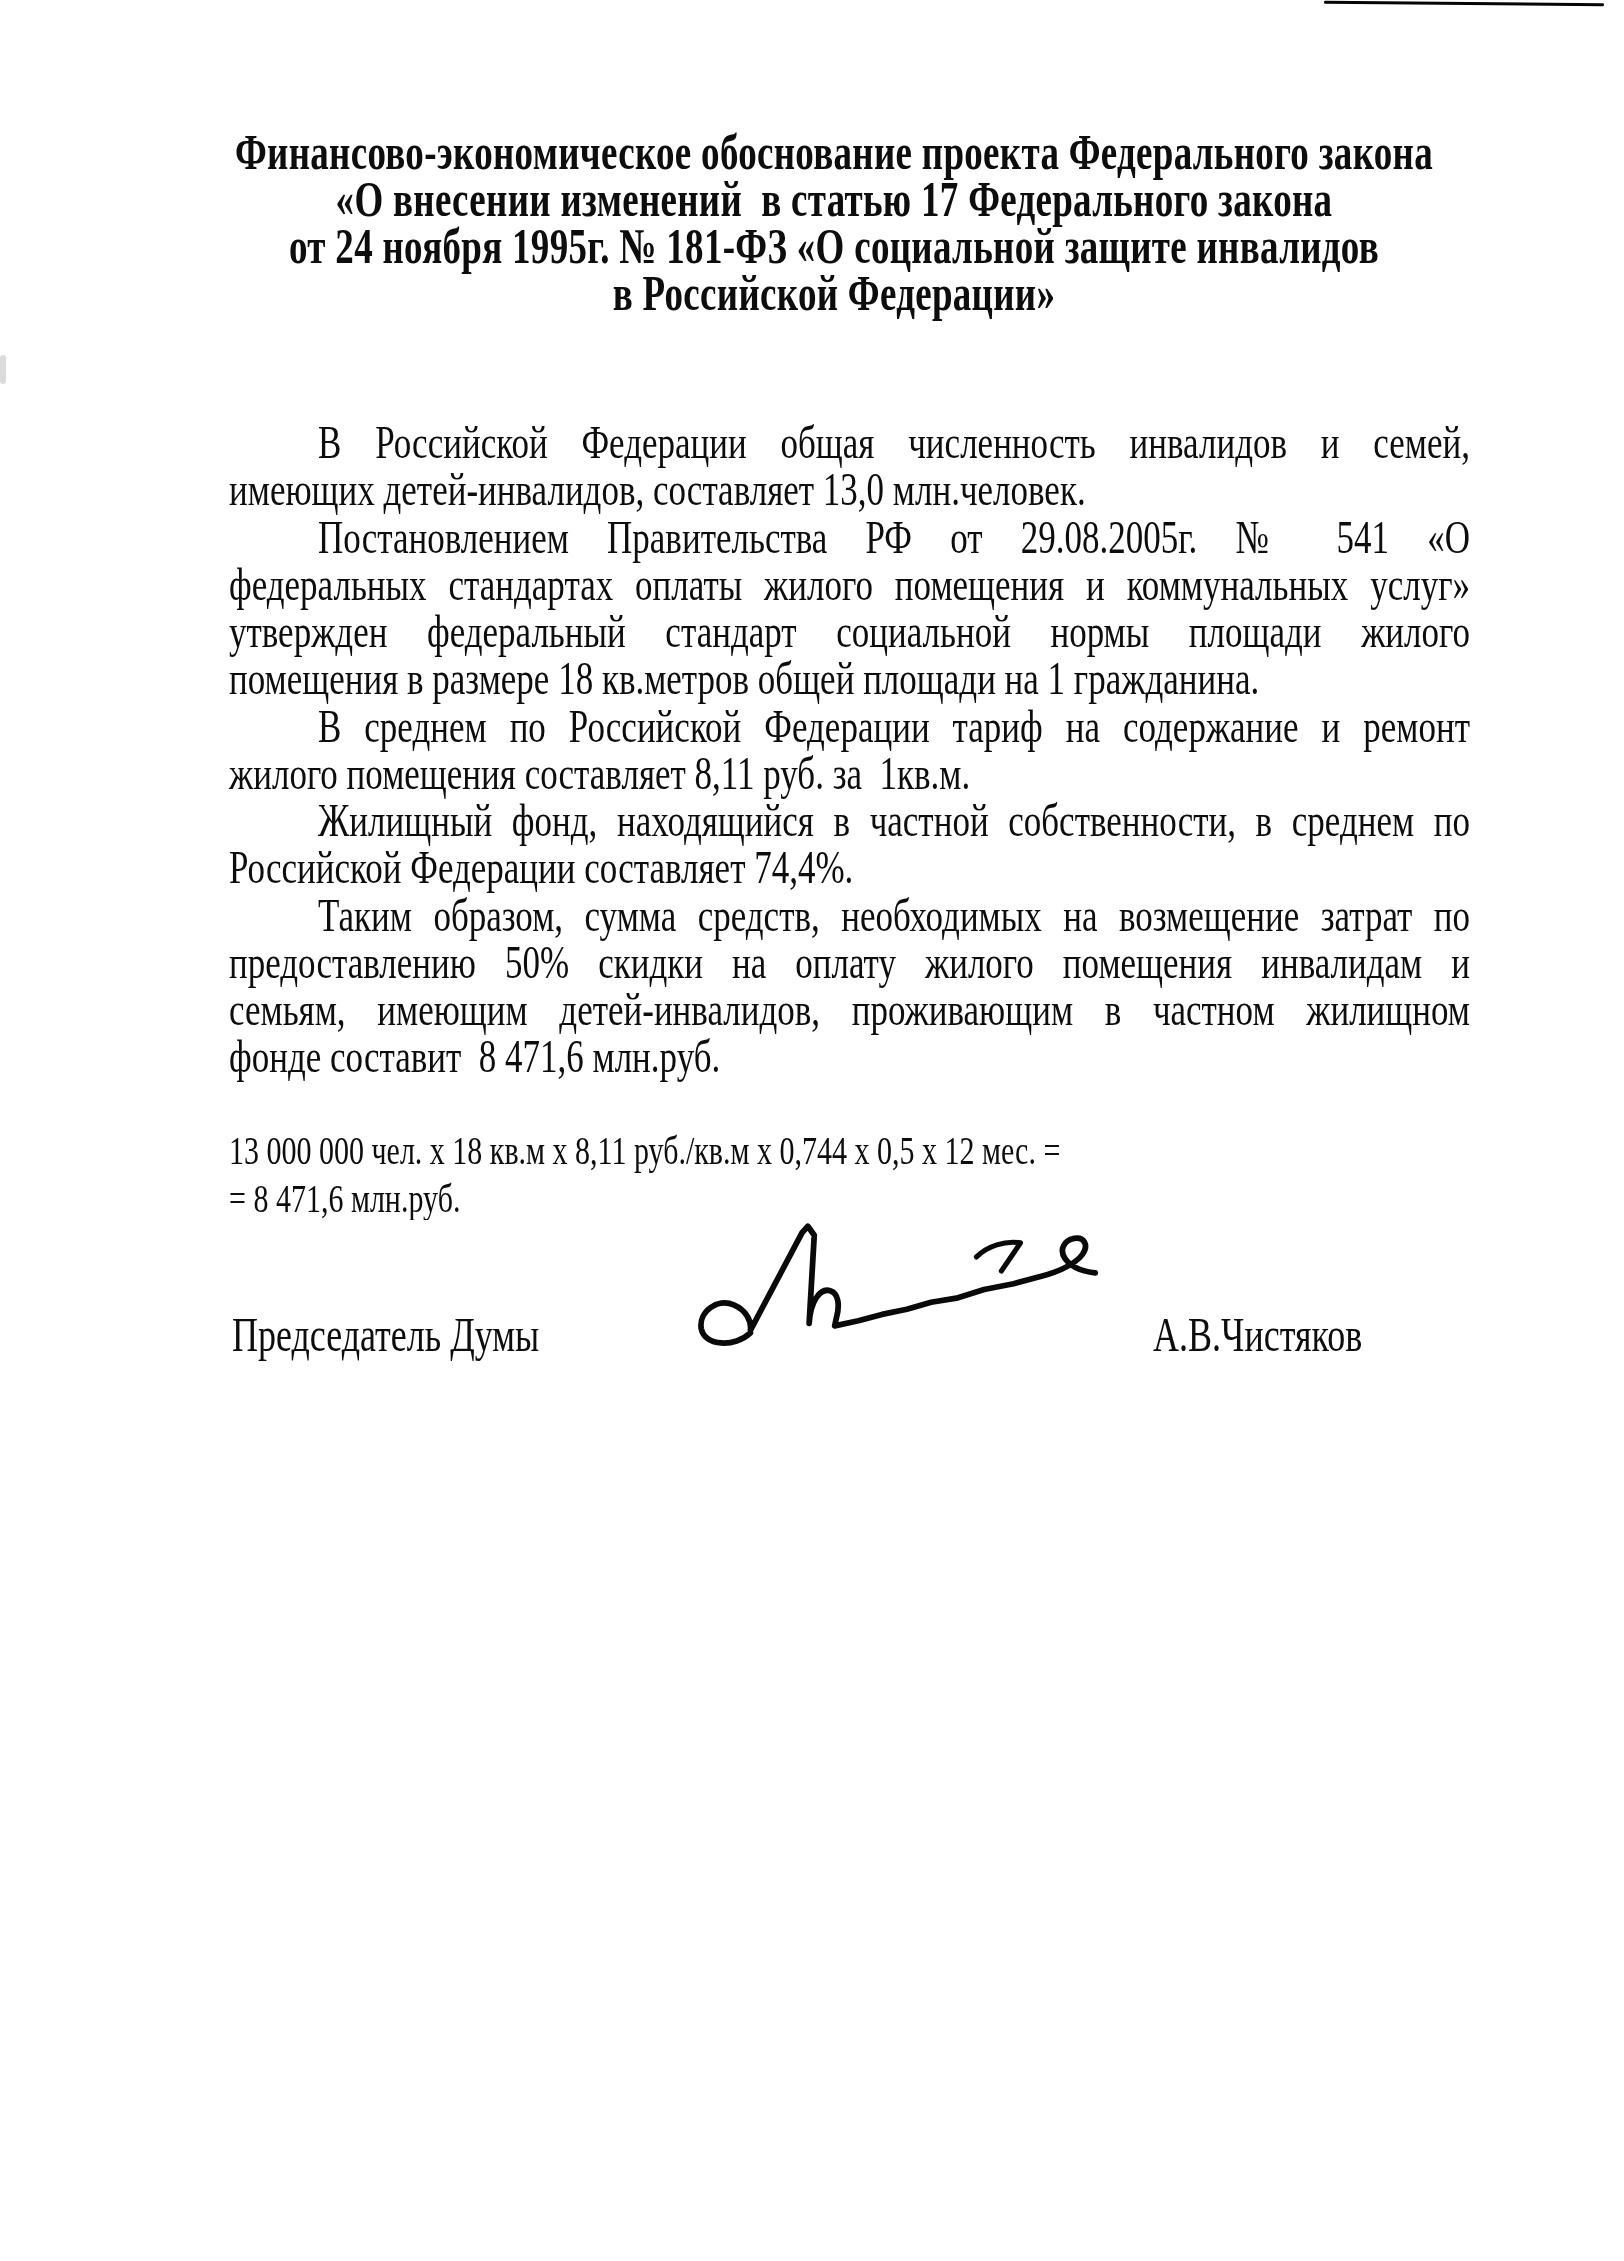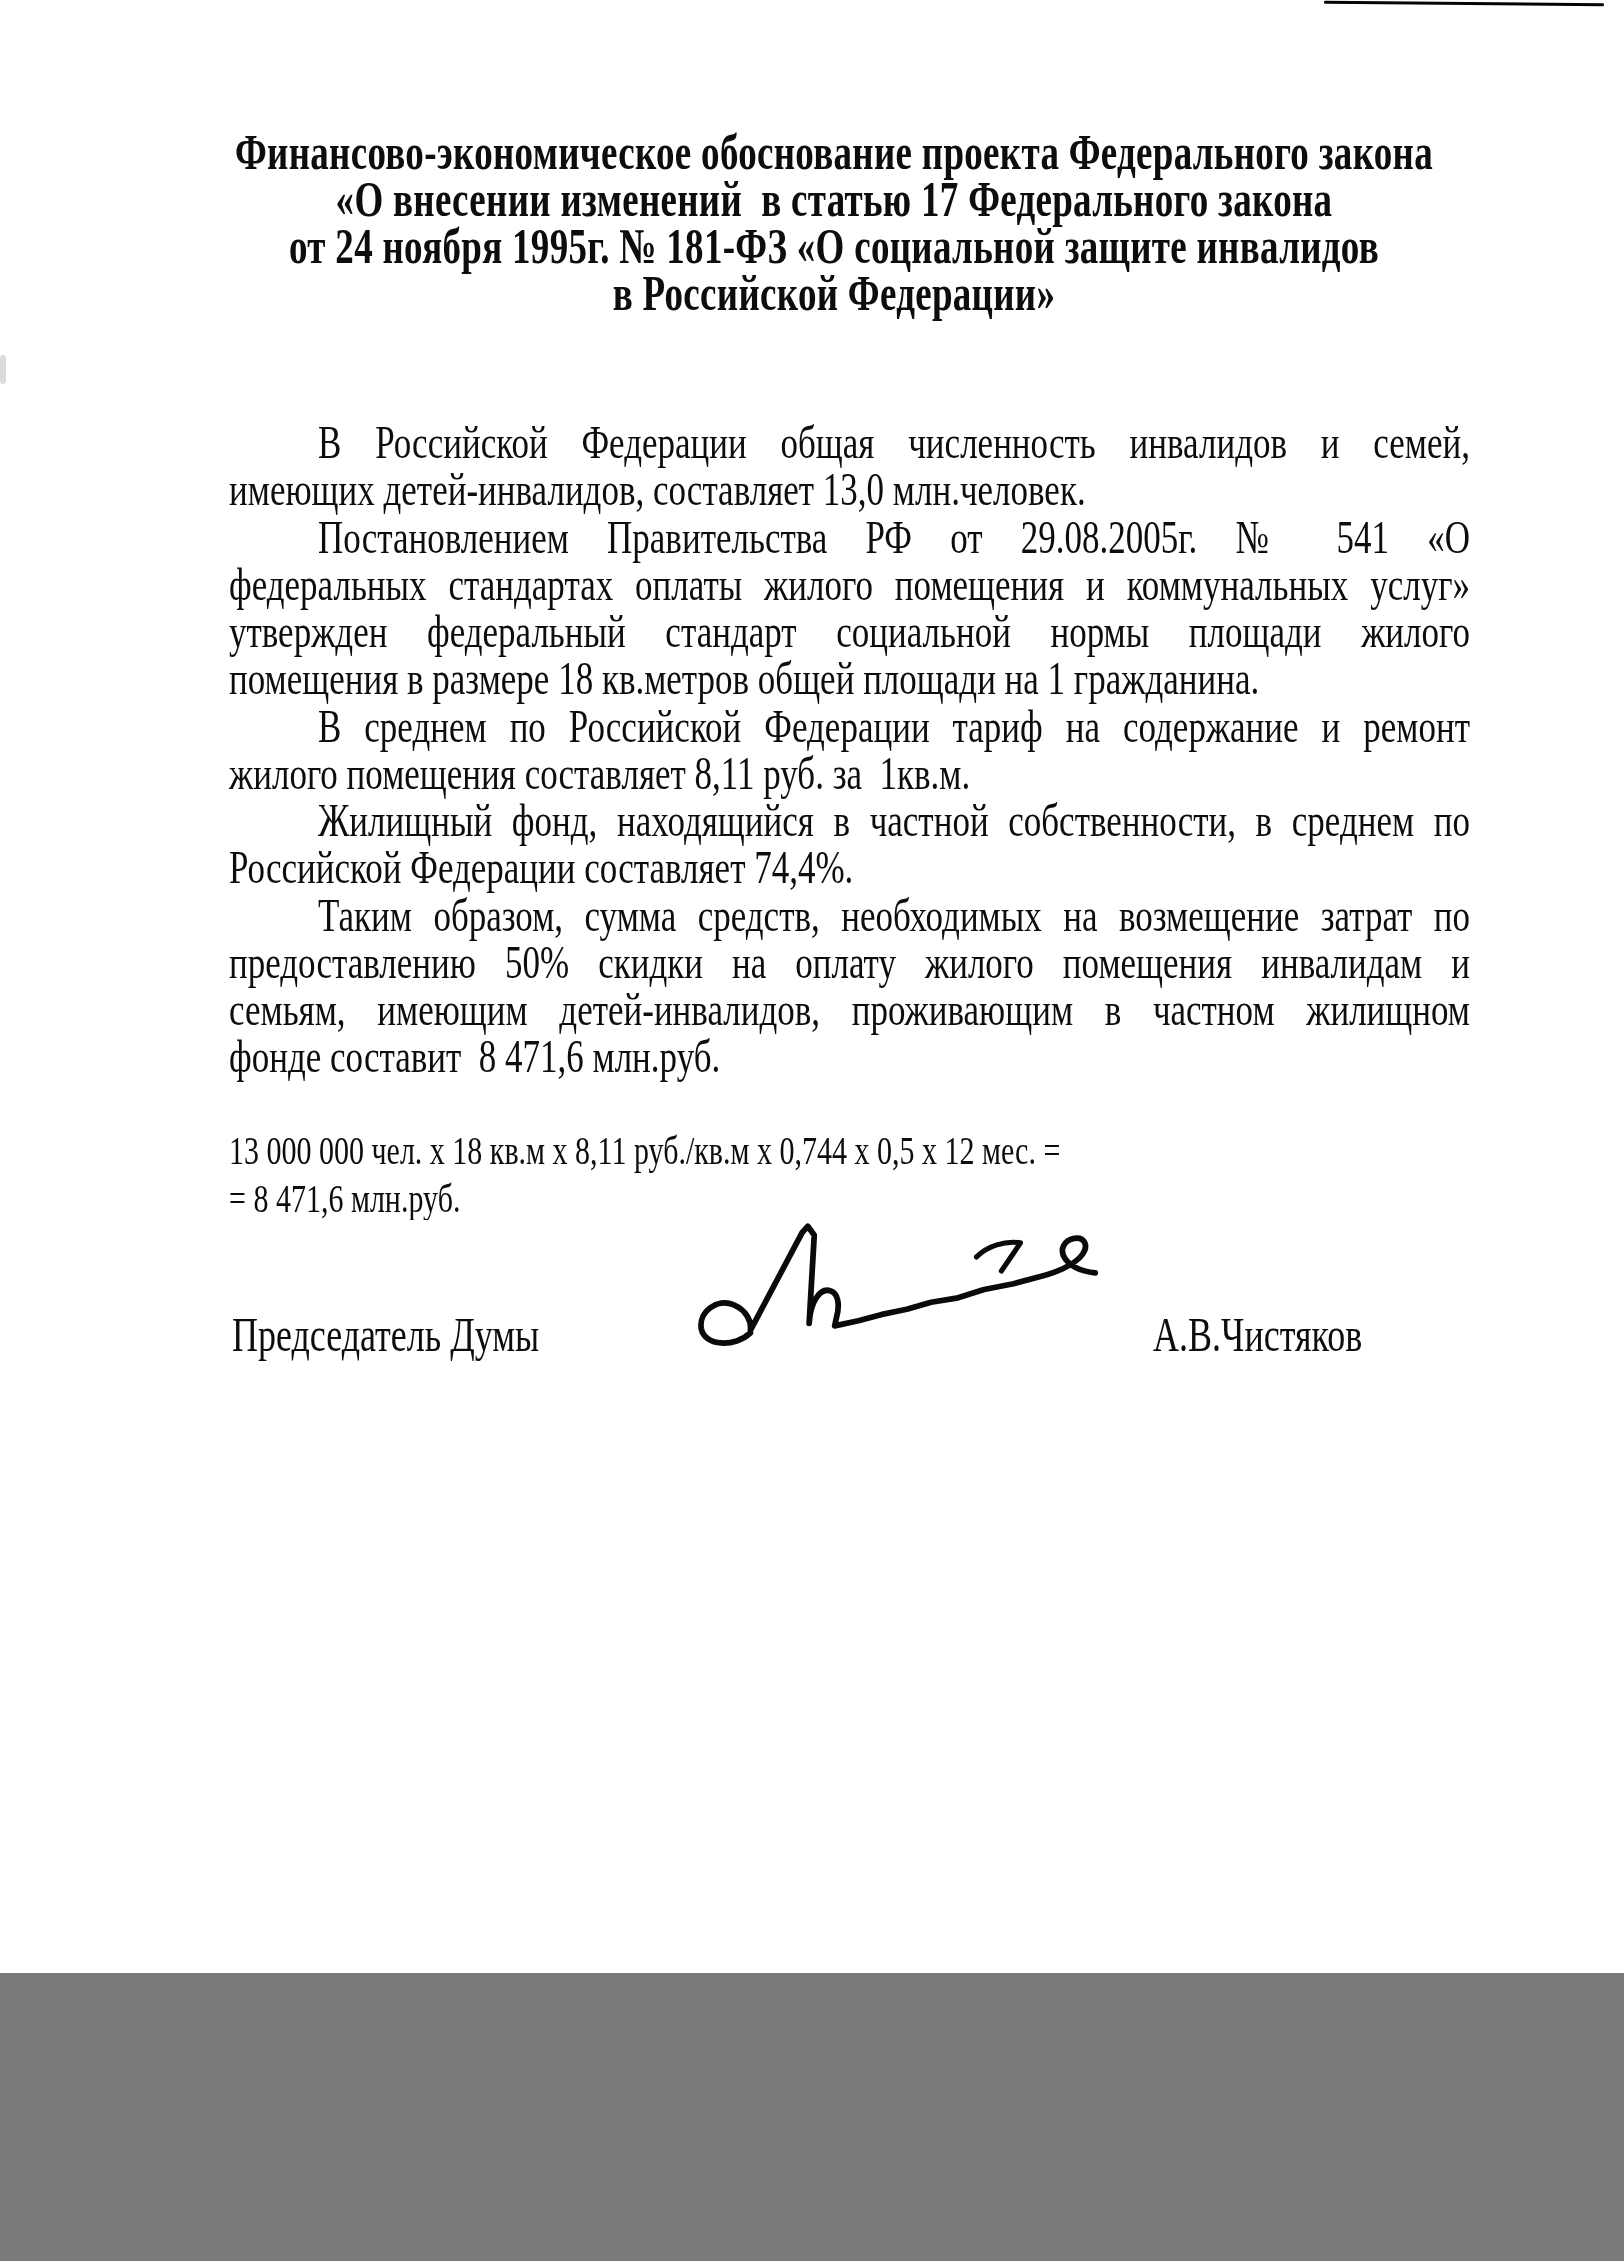--- a/index.html
+++ b/index.html
@@ -1,20 +1,20 @@
 <!DOCTYPE html>
 <html lang="ru" style="font-size:10.2px"><head>
 <meta charset="utf-8">
 <title>Scanned document</title>
 <style>
   html, body { margin: 0; padding: 0; background: #7a7a7a; }
   .page {
     position: relative;
     width: 1624px;
-    height: 1973px;
+    height: 2261px;
     background: #ffffff;
     overflow: hidden;
     font-family: "Liberation Serif", "DejaVu Serif", serif;
     color: #0d0d0d;
   }
 
   
   .scan-line {
     position: absolute;
     left: 1324px; top: 1.9px;

